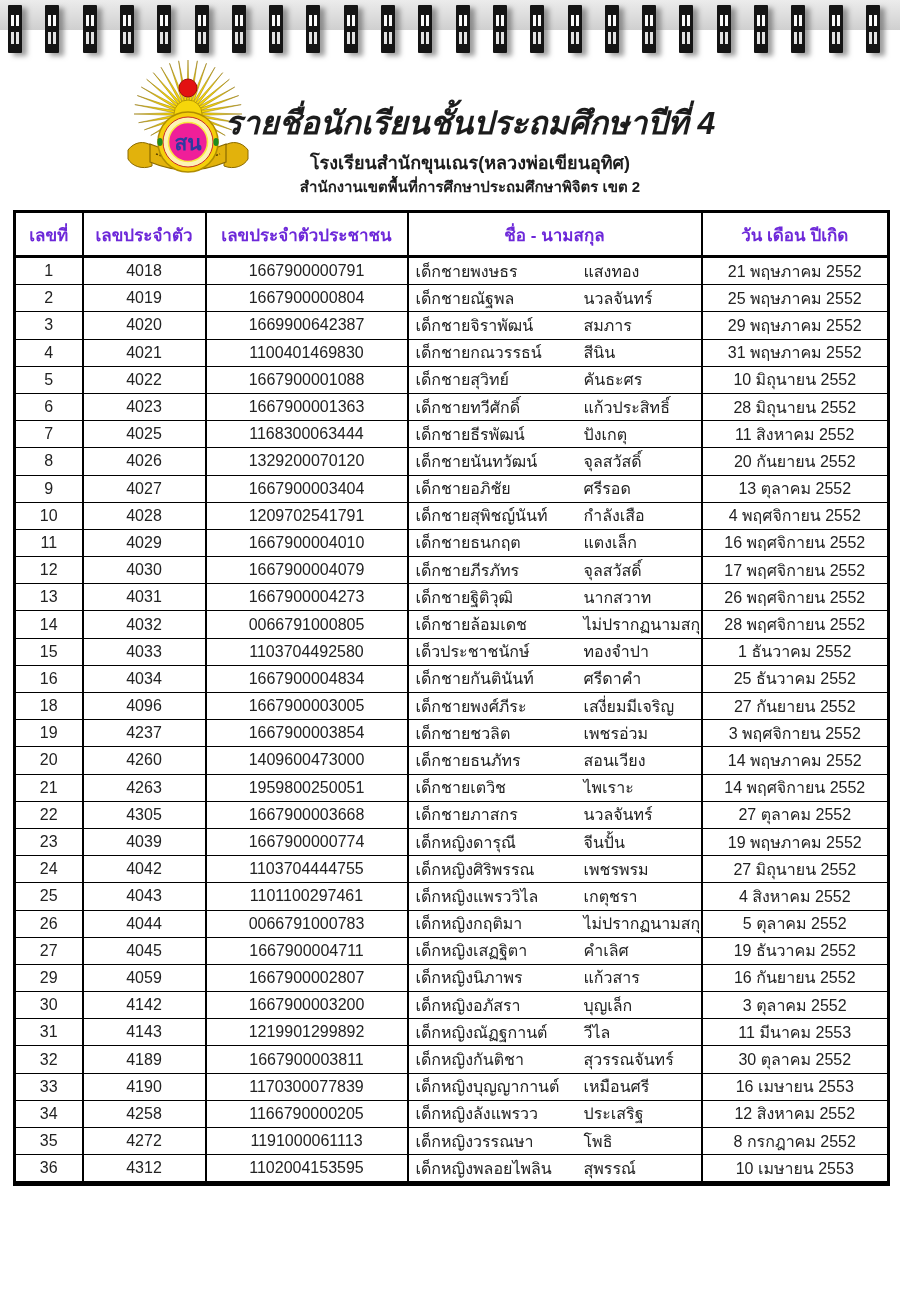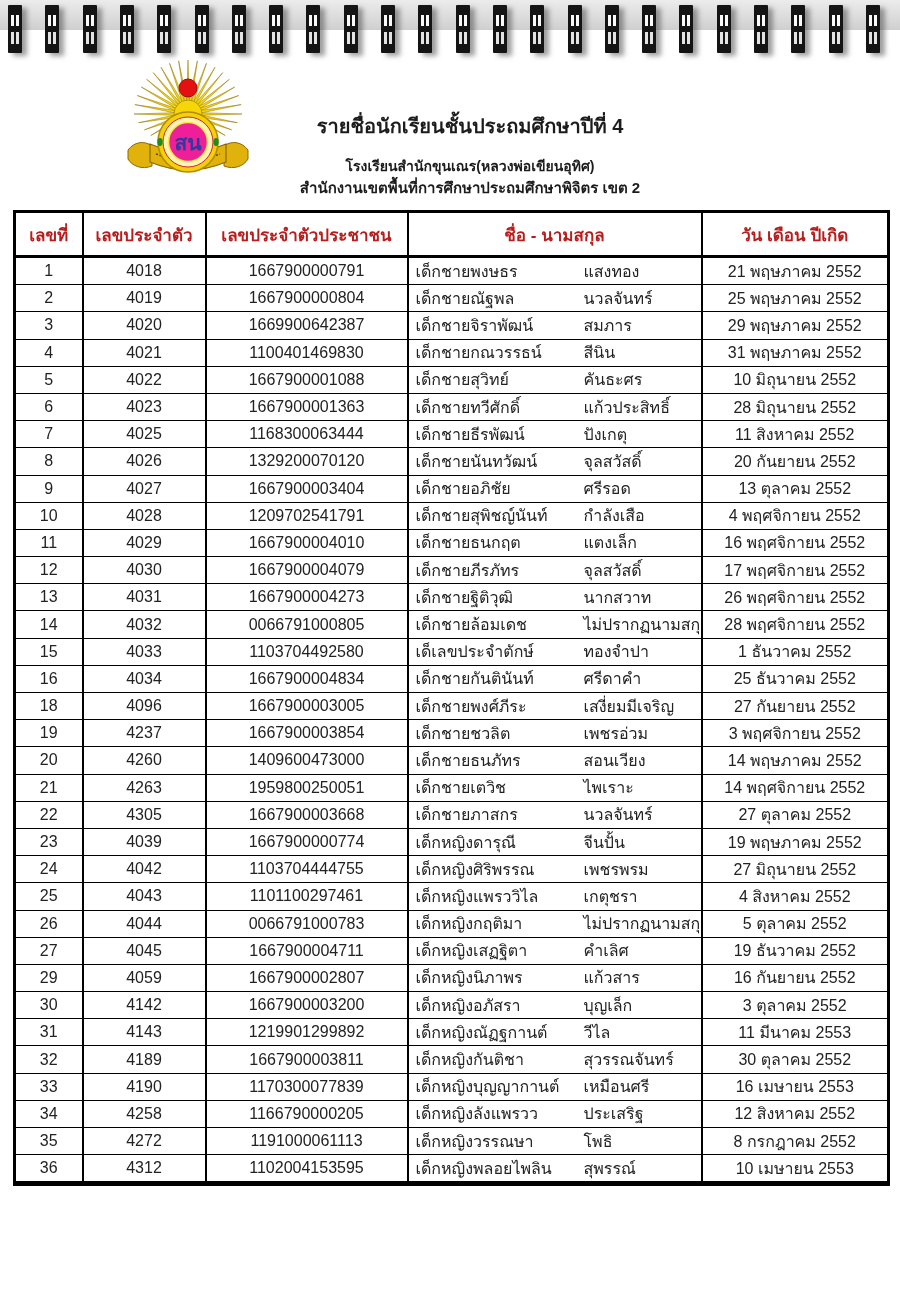--- a/index.html
+++ b/index.html
@@ -12,29 +12,29 @@
     background:linear-gradient(#ececec,#cfcfcf);}
   .rings{position:absolute;top:5px;left:0;width:900px;height:48px;}
   .ring{position:absolute;top:0;width:14px;height:48px;background:#141414;border-radius:1px;
     box-shadow:5px 3px 5px rgba(80,80,80,.55);}
   .ring .col{position:absolute;top:10px;height:29px;width:3px;
     background:linear-gradient(#fafafa 0 38%,#141414 38% 60%,#e3e3e3 60% 100%);}
   .ring .col.left{left:3px}.ring .col.right{left:8px}
   
   .logo-wrap{position:absolute;left:122px;top:58px;width:132px;height:148px;}
   .title-block{position:absolute;left:110px;right:70px;top:96px;text-align:center;}
-  .title1{font-size:20px;font-weight:bold;line-height:1.35;margin:17px;}
-  .title2{font-size:14px;font-weight:bold;line-height:1.35;margin:2px 0 0 0;}
+  .title1{font-size:32px;font-weight:bold;line-height:1.35;margin:6px;font-style:italic;}
+  .title2{font-size:18px;font-weight:bold;line-height:1.35;margin:2px 0 0 0;}
   .title3{font-size:15px;font-weight:bold;line-height:1.35;margin:2px 0 0 0;}
   
   table.students{position:absolute;left:13px;top:210px;width:874px;
     border-collapse:collapse;table-layout:fixed;border:3px solid #000;border-bottom-width:5px;}
   col.c1{width:68px}col.c2{width:123px}col.c3{width:202px}col.c4{width:294px}col.c5{width:187px}
   th{border:2px solid #000;border-bottom-width:3px;height:42px;
-    font-size:17px;font-weight:bold;text-align:center;padding:0;color:#b91c1c;}
+    font-size:17px;font-weight:bold;text-align:center;padding:0;color:#6d28d9;}
   td{border:2px solid #000;border-top-width:1px;border-bottom-width:1px;height:26.2px;
     font-size:16px;padding:0 4px;white-space:nowrap;overflow:hidden;color:#222;}
   td.center{text-align:center;}
   td.namecell{padding-left:7px;}
   td.namecell .fname{display:inline-block;width:168px;}
 </style>
 </head>
 <body>
 
 <div class="binding-strip"></div>
@@ -308,21 +308,21 @@
         <td class="center">14</td>
         <td class="center">4032</td>
         <td class="center">0066791000805</td>
         <td class="namecell"><span class="fname">เด็กชายล้อมเดช</span><span class="lname">ไม่ปรากฏนามสกุล</span></td>
         <td class="center">28 พฤศจิกายน 2552</td>
       </tr>
       <tr>
         <td class="center">15</td>
         <td class="center">4033</td>
         <td class="center">1103704492580</td>
-        <td class="namecell"><span class="fname">เด็เลขประจำตักษ์</span><span class="lname">ทองจำปา</span></td>
+        <td class="namecell"><span class="fname">เด็วประชาชนักษ์</span><span class="lname">ทองจำปา</span></td>
         <td class="center">1 ธันวาคม 2552</td>
       </tr>
       <tr>
         <td class="center">16</td>
         <td class="center">4034</td>
         <td class="center">1667900004834</td>
         <td class="namecell"><span class="fname">เด็กชายกันตินันท์</span><span class="lname">ศรีดาคำ</span></td>
         <td class="center">25 ธันวาคม 2552</td>
       </tr>
       <tr>

